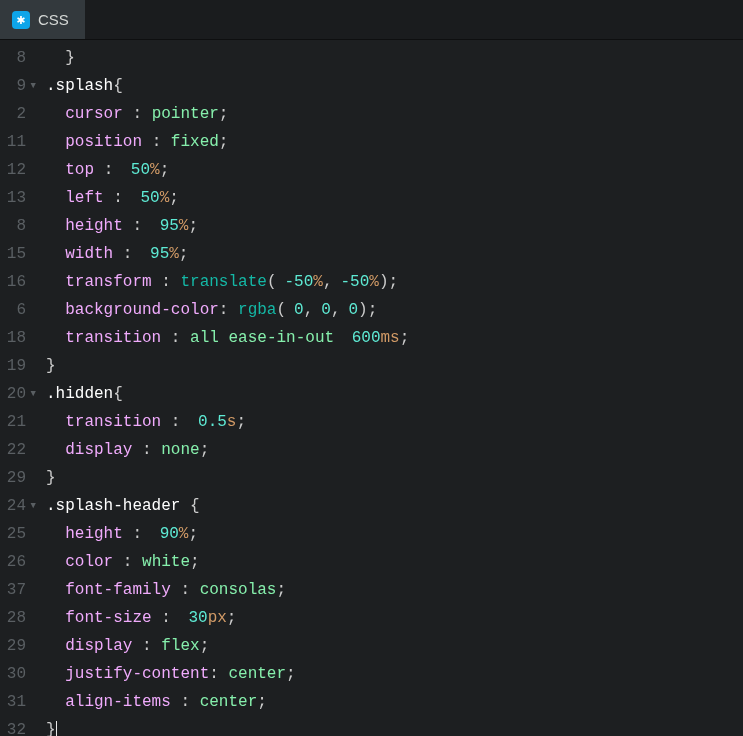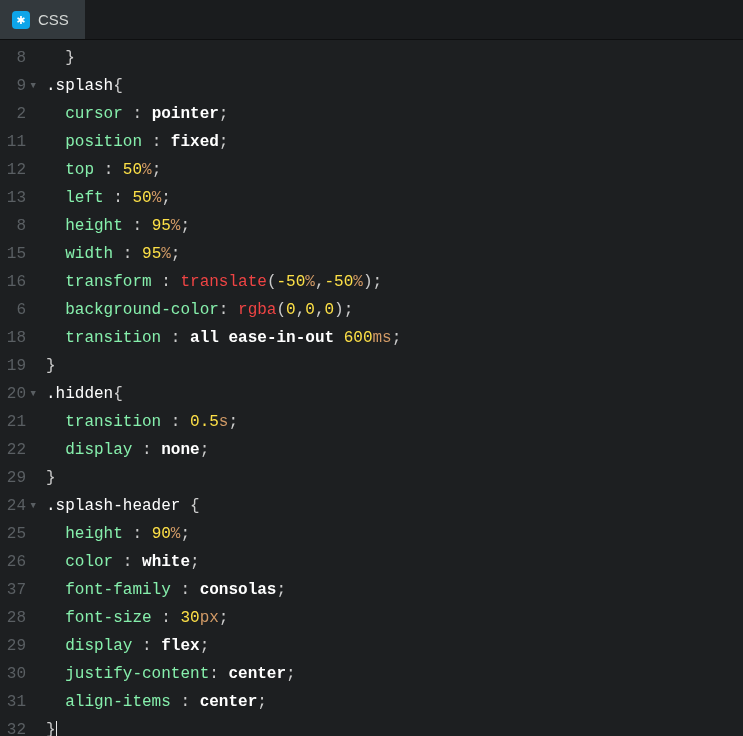--- a/index.html
+++ b/index.html
@@ -73,25 +73,25 @@
     padding-top: 4px;
     padding-left: 10px;
     font-size: 16px;
     line-height: 28px;
     white-space: pre;
     overflow: hidden;
   }
   .code .line { height: 28px; }
   .tok-sel { color: #ffffff; }
   .tok-punc { color: #cccccc; }
-  .tok-prop { color: #86efac; }
-  .tok-val { color: #ffffff; font-weight: bold; }
-  .tok-num { color: #fde047; }
+  .tok-prop { color: #f0abfc; }
+  .tok-val { color: #86efac; }
+  .tok-num { color: #5eead4; margin-left: 8px; }
   .tok-unit { color: #d19a66; }
-  .tok-func { color: #ef4444; }
+  .tok-func { color: #14b8a6; }
   .tok-plain { color: #cccccc; }
   .cursor {
     border-left: 1px solid #e8e8e8;
     margin-left: 0px;
   }
 </style>
 </head>
 <body>
 
 <div class="tabs">

